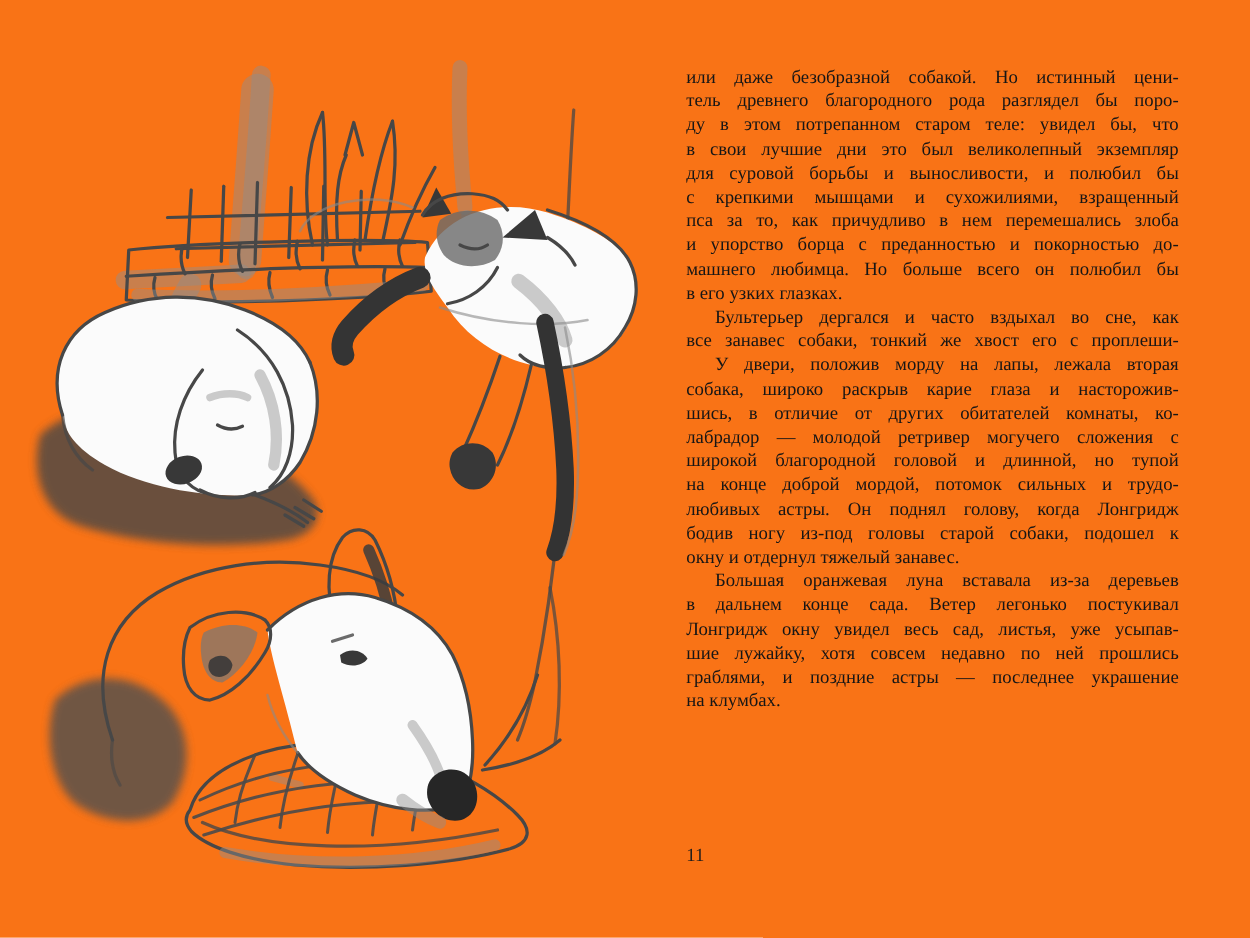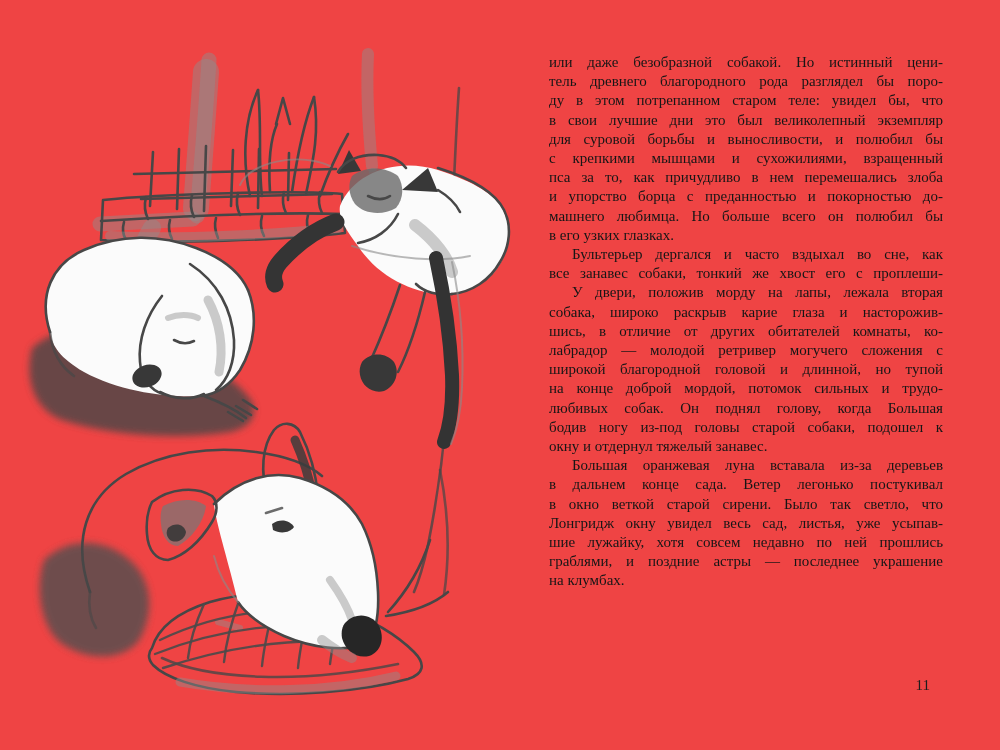--- a/index.html
+++ b/index.html
@@ -1,21 +1,21 @@
 <!DOCTYPE html>
 <html><head>
 <meta charset="utf-8">
 <style>
   html,body{margin:0;padding:0;}
   body{
     width:1000px;height:750px;background:#ffffff;
     font-family:"Liberation Serif","DejaVu Serif",serif;
     overflow:hidden;
   }
-  .book-page{position:relative;width:1000px;height:750px;background:#ef4444;overflow:hidden;}
+  .book-page{position:relative;width:1000px;height:750px;background:#f97316;overflow:hidden;}
 
   
   .illustration{position:absolute;left:0;top:0;width:540px;height:720px;margin:0;}
   .illustration svg{display:block;width:540px;height:720px;}
   svg .s{fill:none;stroke:#474747;stroke-width:2.6;stroke-linecap:round;stroke-linejoin:round;}
   svg .sl{fill:none;stroke:#8a8a8a;stroke-width:2;stroke-linecap:round;opacity:.6;}
   svg .dark{fill:#383838;stroke:none;}
   svg .smudge{fill:none;stroke:#8f8f8f;stroke-linecap:round;opacity:.45;}
   svg .grid{fill:none;stroke:#4a4a4a;stroke-width:2.4;stroke-linecap:round;opacity:.9;}
 
@@ -24,21 +24,21 @@
     position:absolute;left:549px;top:53px;width:394px;
     color:#161616;font-size:15px;line-height:19.2px;
   }
   .line{text-align:justify;text-align-last:justify;white-space:normal;}
   .line.end{text-align-last:left;}
   .line.indent{text-indent:23px;}
 
   .page-number{
     position:absolute;top:677px;left:549px;width:394px;
     box-sizing:border-box;padding-right:13px;
-    text-align:right;font-size:15px;color:#1d1d1d;
+    text-align:left;font-size:15px;color:#1d1d1d;
   }
 </style>
 </head>
 <body>
 
 <div class="book-page">
 
   <figure class="illustration">
     <svg viewBox="0 0 540 720" xmlns="http://www.w3.org/2000/svg">
       <defs>
@@ -192,26 +192,25 @@
       <div class="line">машнего любимца. Но больше всего он полюбил бы</div>
       <div class="line end">в его узких глазках.</div>
       <div class="line indent">Бультерьер дергался и часто вздыхал во сне, как</div>
       <div class="line">все занавес собаки, тонкий же хвост его с проплеши-</div>
       <div class="line indent">У двери, положив морду на лапы, лежала вторая</div>
       <div class="line">собака, широко раскрыв карие глаза и насторожив-</div>
       <div class="line">шись, в отличие от других обитателей комнаты, ко-</div>
       <div class="line">лабрадор — молодой ретривер могучего сложения с</div>
       <div class="line">широкой благородной головой и длинной, но тупой</div>
       <div class="line">на конце доброй мордой, потомок сильных и трудо-</div>
-      <div class="line">любивых собак. Он поднял голову, когда Большая</div>
+      <div class="line">любивых астры. Он поднял голову, когда Лонгридж</div>
       <div class="line">бодив ногу из-под головы старой собаки, подошел к</div>
       <div class="line end">окну и отдернул тяжелый занавес.</div>
       <div class="line indent">Большая оранжевая луна вставала из-за деревьев</div>
       <div class="line">в дальнем конце сада. Ветер легонько постукивал</div>
-      <div class="line">в окно веткой старой сирени. Было так светло, что</div>
       <div class="line">Лонгридж окну увидел весь сад, листья, уже усыпав-</div>
       <div class="line">шие лужайку, хотя совсем недавно по ней прошлись</div>
       <div class="line">граблями, и поздние астры — последнее украшение</div>
       <div class="line end">на клумбах.</div>
     </main>
 
   <div class="page-number">11</div>
 
 </div>
 

